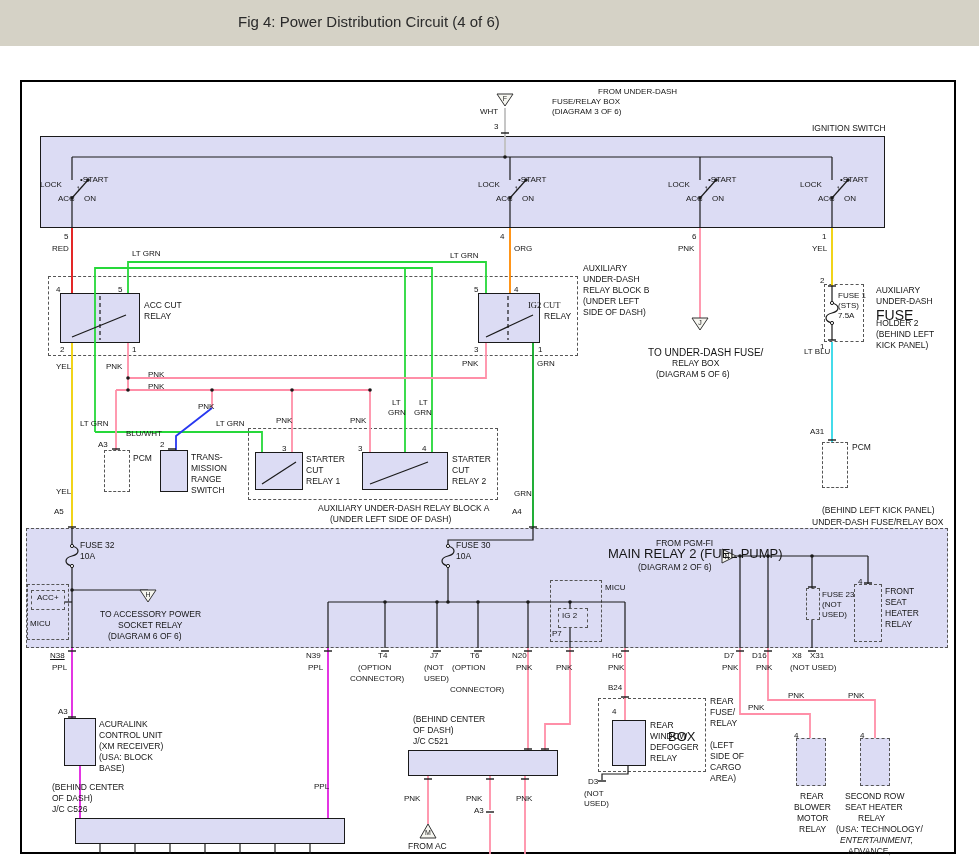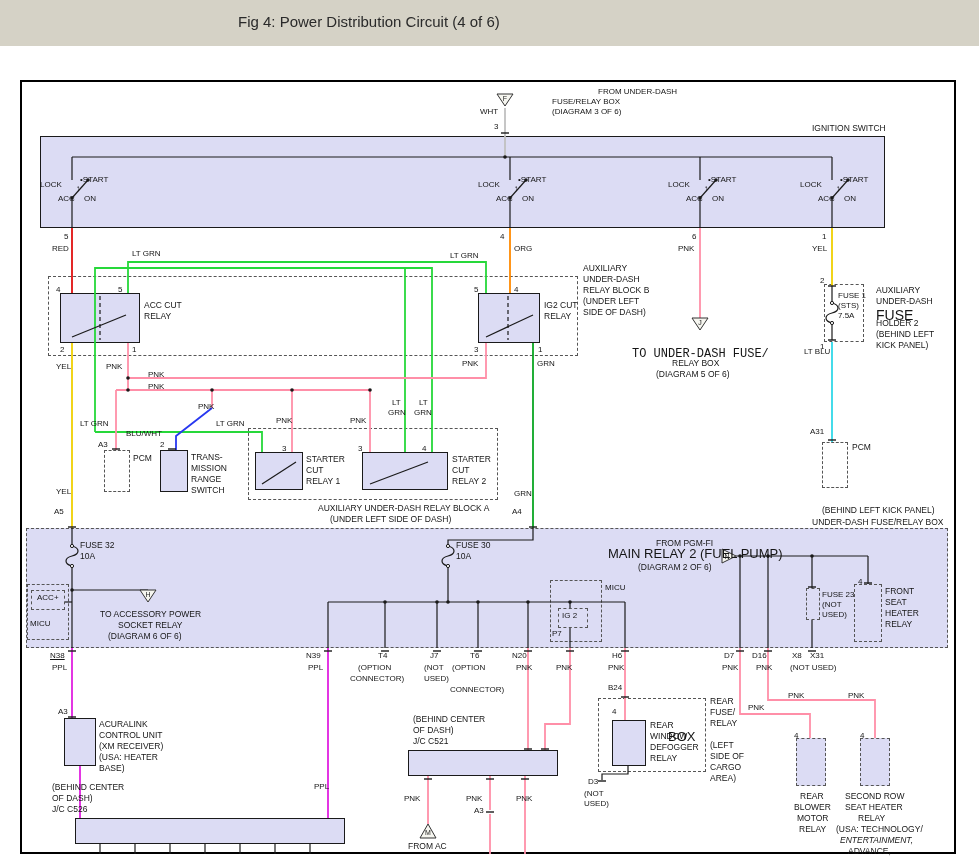--- a/index.html
+++ b/index.html
@@ -245,21 +245,21 @@
     <span class="dlabel" style="left: 583px; top: 275px; font-size: 8.5px;">UNDER-DASH</span>
     <span class="dlabel" style="left: 583px; top: 286px; font-size: 8.5px;">RELAY BLOCK B</span>
     <span class="dlabel" style="left: 583px; top: 297px; font-size: 8.5px;">(UNDER LEFT</span>
     <span class="dlabel" style="left: 583px; top: 308px; font-size: 8.5px;">SIDE OF DASH)</span>
     <span class="dlabel" style="left: 56px; top: 286px; font-size: 8px;">4</span>
     <span class="dlabel" style="left: 118px; top: 286px; font-size: 8px;">5</span>
     <span class="dlabel" style="left: 474px; top: 286px; font-size: 8px;">5</span>
     <span class="dlabel" style="left: 514px; top: 286px; font-size: 8px;">4</span>
     <span class="dlabel" style="left: 144px; top: 301px; font-size: 8.5px;">ACC CUT</span>
     <span class="dlabel" style="left: 144px; top: 312px; font-size: 8.5px;">RELAY</span>
-    <span class="dlabel" style="left: 544px; top: 301px; font-size: 8.5px;">IG2 CUT</span>
+    <span class="dlabel" style="left: 528px; top: 301px; font-size: 8.5px; font-family: Liberation Serif, serif;">IG2 CUT</span>
     <span class="dlabel" style="left: 544px; top: 312px; font-size: 8.5px;">RELAY</span>
     <span class="dlabel" style="left: 60px; top: 346px; font-size: 8px;">2</span>
     <span class="dlabel" style="left: 132px; top: 346px; font-size: 8px;">1</span>
     <span class="dlabel" style="left: 474px; top: 346px; font-size: 8px;">3</span>
     <span class="dlabel" style="left: 538px; top: 346px; font-size: 8px;">1</span>
     <span class="dlabel" style="left: 56px; top: 363px; font-size: 8px;">YEL</span>
     <span class="dlabel" style="left: 106px; top: 363px; font-size: 8px;">PNK</span>
     <span class="dlabel" style="left: 462px; top: 360px; font-size: 8px;">PNK</span>
     <span class="dlabel" style="left: 537px; top: 360px; font-size: 8px;">GRN</span>
     <span class="dlabel" style="left: 820px; top: 277px; font-size: 8px;">2</span>
@@ -267,21 +267,21 @@
     <span class="dlabel" style="left: 838px; top: 302px; font-size: 8px;">(STS)</span>
     <span class="dlabel" style="left: 838px; top: 312px; font-size: 8px;">7.5A</span>
     <span class="dlabel" style="left: 820px; top: 343px; font-size: 8px;">1</span>
     <span class="dlabel" style="left: 804px; top: 348px; font-size: 8px;">LT BLU</span>
     <span class="dlabel" style="left: 876px; top: 286px; font-size: 8.5px;">AUXILIARY</span>
     <span class="dlabel" style="left: 876px; top: 297px; font-size: 8.5px;">UNDER-DASH</span>
     <span class="dlabel" style="left: 876px; top: 308px; font-size: 14px;">FUSE</span>
     <span class="dlabel" style="left: 876px; top: 319px; font-size: 8.5px;">HOLDER 2</span>
     <span class="dlabel" style="left: 876px; top: 330px; font-size: 8.5px;">(BEHIND LEFT</span>
     <span class="dlabel" style="left: 876px; top: 341px; font-size: 8.5px;">KICK PANEL)</span>
-    <span class="dlabel" style="left: 632px; top: 348px; font-size: 12px; font-family: Liberation Mono, monospace;">TO UNDER-DASH FUSE/</span>
+    <span class="dlabel" style="left: 648px; top: 348px; font-size: 10px;">TO UNDER-DASH FUSE/</span>
     <span class="dlabel" style="left: 672px; top: 359px; font-size: 8.5px;">RELAY BOX</span>
     <span class="dlabel" style="left: 656px; top: 370px; font-size: 8.5px;">(DIAGRAM 5 OF 6)</span>
     <span class="dlabel" style="left: 148px; top: 371px; font-size: 8px;">PNK</span>
     <span class="dlabel" style="left: 148px; top: 383px; font-size: 8px;">PNK</span>
     <span class="dlabel" style="left: 198px; top: 403px; font-size: 8px;">PNK</span>
     <span class="dlabel" style="left: 80px; top: 420px; font-size: 8px;">LT GRN</span>
     <span class="dlabel" style="left: 216px; top: 420px; font-size: 8px;">LT GRN</span>
     <span class="dlabel" style="left: 126px; top: 430px; font-size: 8px;">BLU/WHT</span>
     <span class="dlabel" style="left: 392px; top: 399px; font-size: 8px;">LT</span>
     <span class="dlabel" style="left: 388px; top: 409px; font-size: 8px;">GRN</span>
@@ -380,21 +380,21 @@
     <span class="dlabel" style="left: 588px; top: 778px; font-size: 8px;">D3</span>
     <span class="dlabel" style="left: 584px; top: 790px; font-size: 8px;">(NOT</span>
     <span class="dlabel" style="left: 584px; top: 800px; font-size: 8px;">USED)</span>
     <span class="dlabel" style="left: 748px; top: 704px; font-size: 8px;">PNK</span>
     <span class="dlabel" style="left: 788px; top: 692px; font-size: 8px;">PNK</span>
     <span class="dlabel" style="left: 848px; top: 692px; font-size: 8px;">PNK</span>
     <span class="dlabel" style="left: 58px; top: 708px; font-size: 8px;">A3</span>
     <span class="dlabel" style="left: 99px; top: 720px; font-size: 8.5px;">ACURALINK</span>
     <span class="dlabel" style="left: 99px; top: 731px; font-size: 8.5px;">CONTROL UNIT</span>
     <span class="dlabel" style="left: 99px; top: 742px; font-size: 8.5px;">(XM RECEIVER)</span>
-    <span class="dlabel" style="left: 99px; top: 753px; font-size: 8.5px;">(USA: HEATER</span>
+    <span class="dlabel" style="left: 99px; top: 753px; font-size: 8.5px;">(USA: BLOCK</span>
     <span class="dlabel" style="left: 99px; top: 764px; font-size: 8.5px;">BASE)</span>
     <span class="dlabel" style="left: 52px; top: 783px; font-size: 8.5px;">(BEHIND CENTER</span>
     <span class="dlabel" style="left: 52px; top: 794px; font-size: 8.5px;">OF DASH)</span>
     <span class="dlabel" style="left: 52px; top: 805px; font-size: 8.5px;">J/C C526</span>
     <span class="dlabel" style="left: 314px; top: 783px; font-size: 8px;">PPL</span>
     <span class="dlabel" style="left: 413px; top: 715px; font-size: 8.5px;">(BEHIND CENTER</span>
     <span class="dlabel" style="left: 413px; top: 726px; font-size: 8.5px;">OF DASH)</span>
     <span class="dlabel" style="left: 413px; top: 737px; font-size: 8.5px;">J/C C521</span>
     <span class="dlabel" style="left: 404px; top: 795px; font-size: 8px;">PNK</span>
     <span class="dlabel" style="left: 466px; top: 795px; font-size: 8px;">PNK</span>

